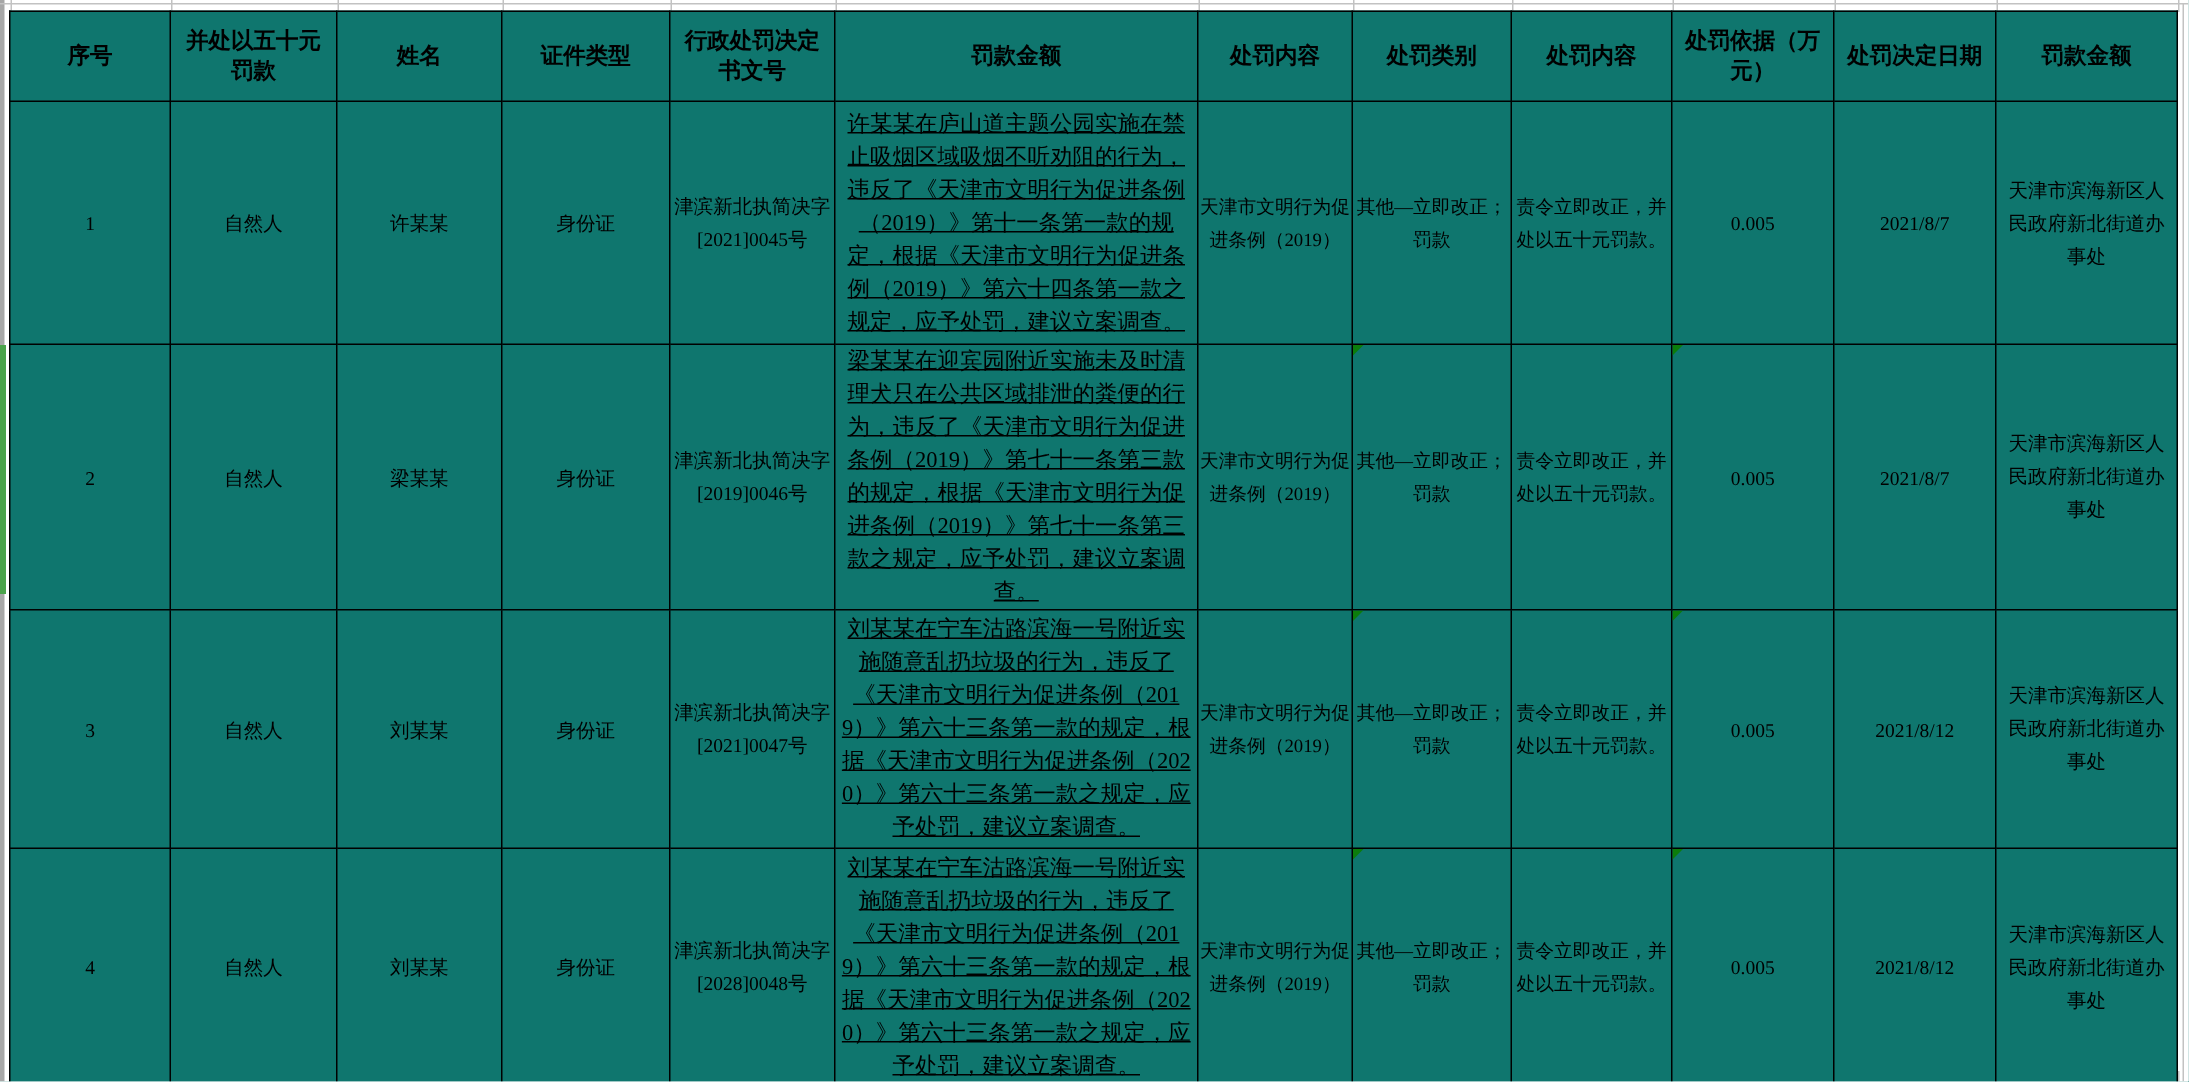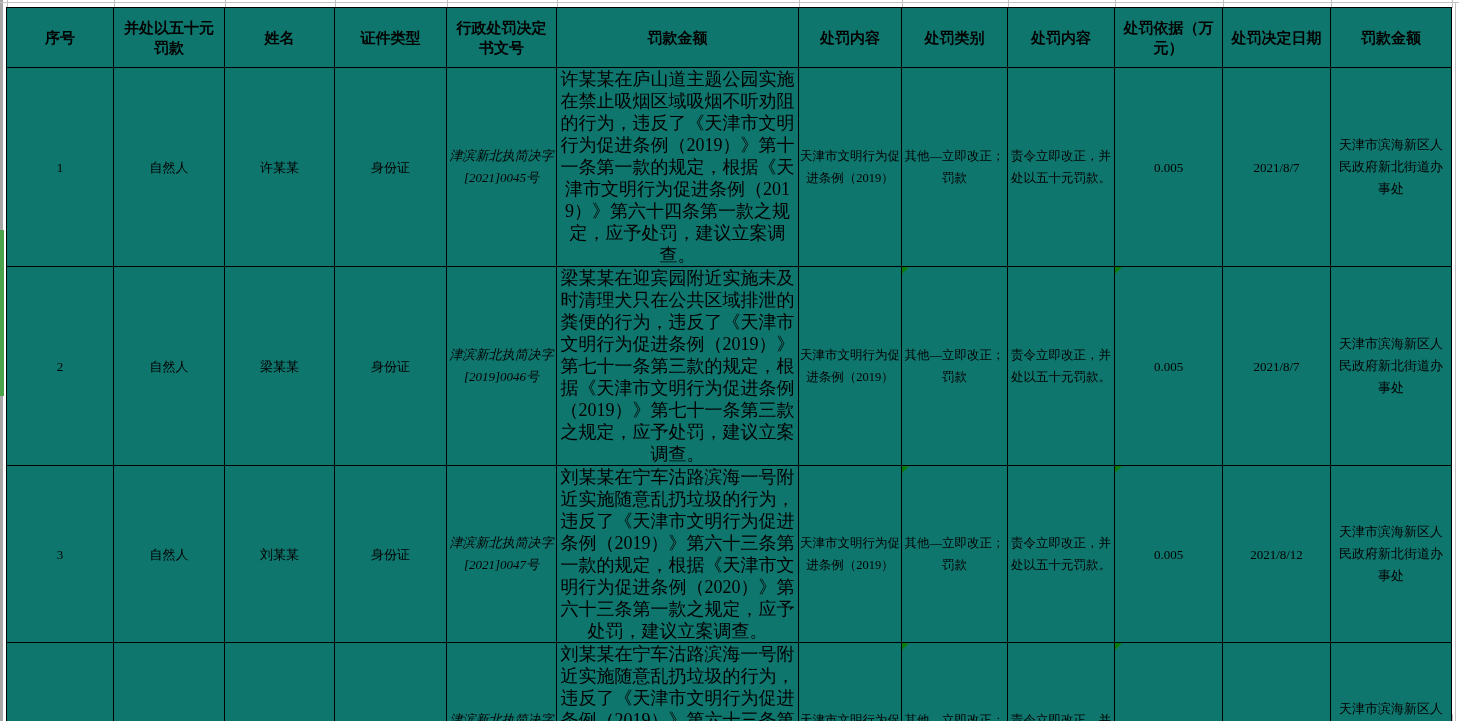--- a/index.html
+++ b/index.html
@@ -30,24 +30,24 @@
     padding:0 1px;
     font-size:13px;line-height:21px;
     overflow:hidden;
     position:relative;
     word-break:break-all;
   }
   .penalty th{
     font-size:15px;font-weight:bold;line-height:20px;
     padding:0 3px;
   }
-  .penalty td.col-facts{font-size:18px;line-height:22px;padding:0 1px;}
+  .penalty td.col-facts{font-size:15px;line-height:22px;padding:0 1px;text-decoration:underline;}
   .penalty td.col-basis,.penalty td.col-category,.penalty td.col-content{font-size:12.5px;line-height:22px;}
   .penalty td.col-authority{padding:0 4px;line-height:22px;}
-  .penalty td.col-doc_no{line-height:22px;font-style:italic;}
+  .penalty td.col-doc_no{line-height:22px;}
   
   .err-tri{
     position:absolute;top:0;left:0;width:0;height:0;
     border-top:7px solid #0c7d0c;
     border-right:7px solid transparent;
   }
 </style>
 </head>
 <body>
 

